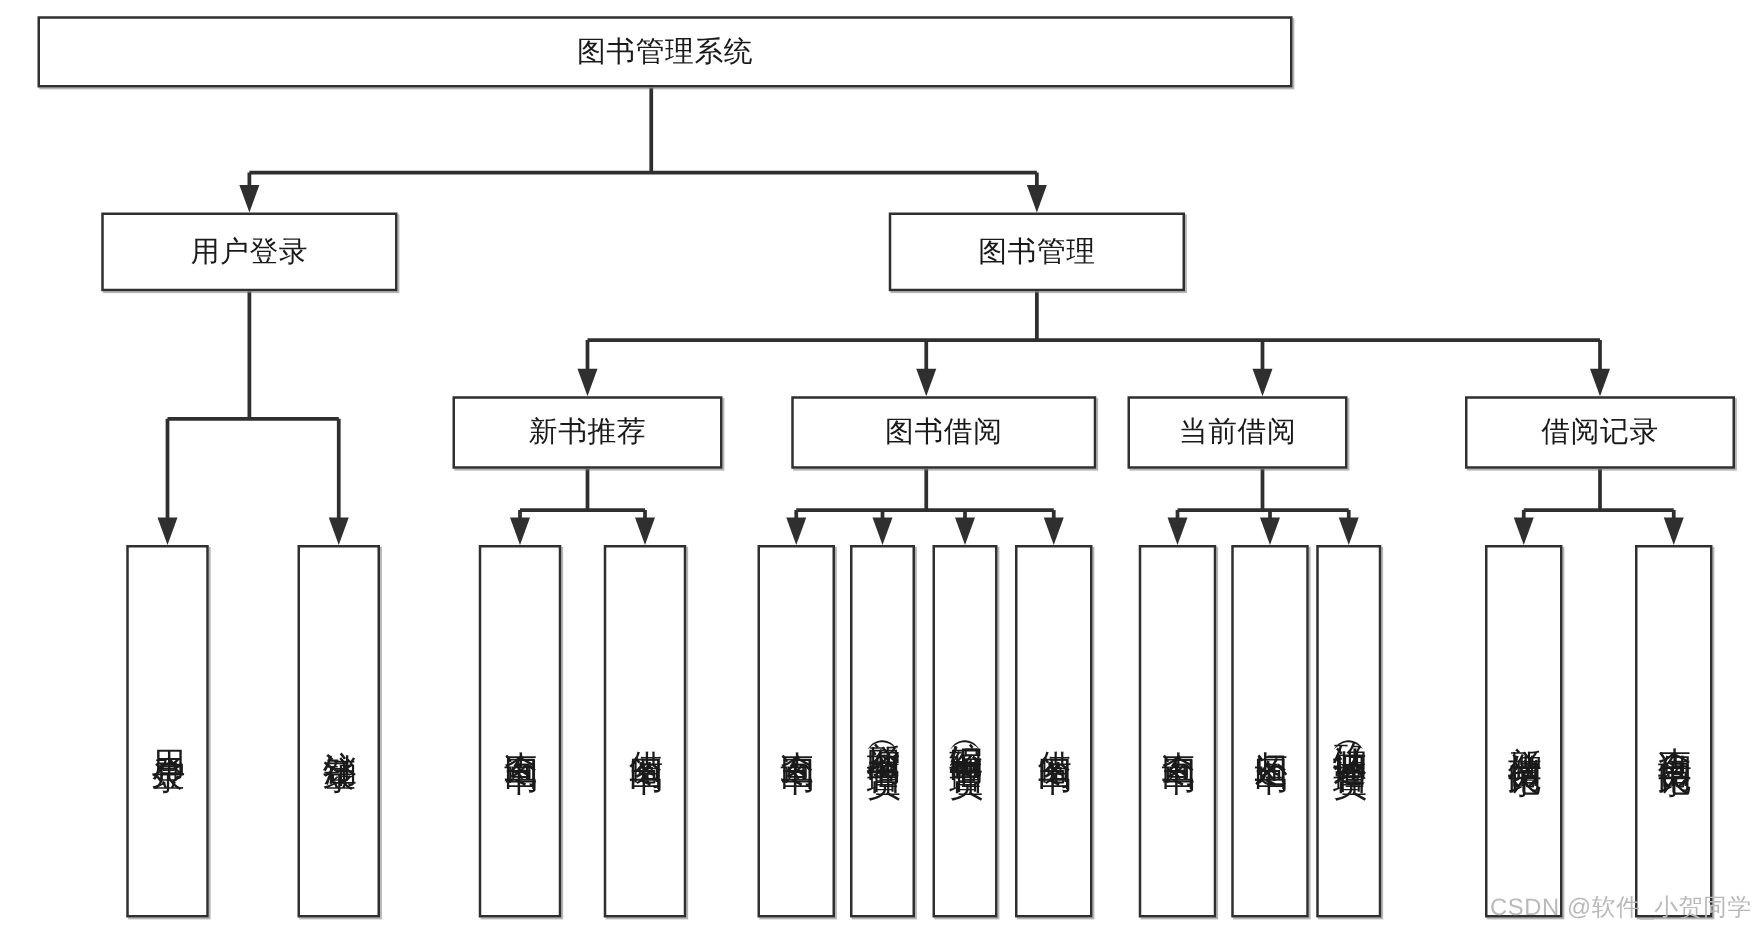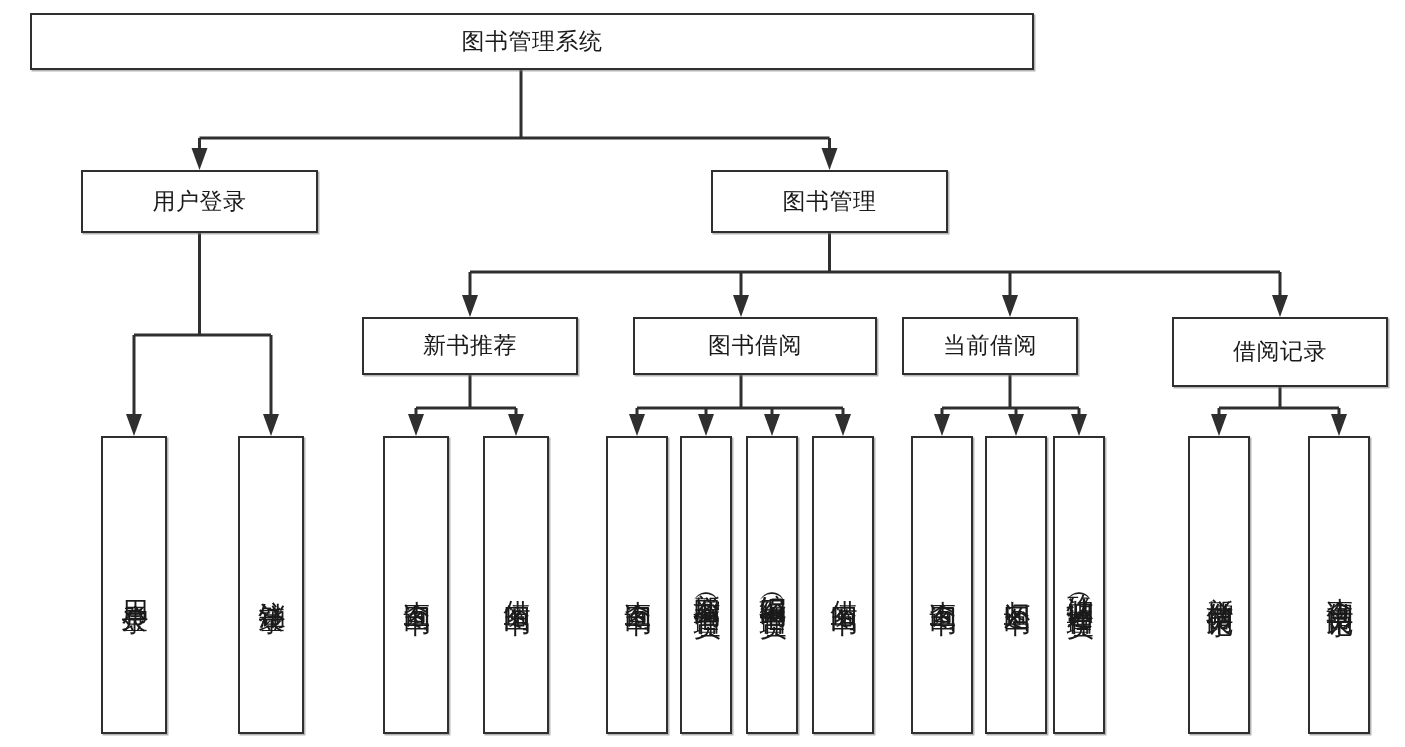--- a/index.html
+++ b/index.html
@@ -142,21 +142,21 @@
       </div>
       <div class="node horiz" style="left: 362px; top: 317px; width: 216px; height: 58px; align-items: center;">
         <span class="hlabel">新书推荐</span>
       </div>
       <div class="node horiz" style="left: 633px; top: 317px; width: 244px; height: 58px;">
         <span class="hlabel">图书借阅</span>
       </div>
       <div class="node horiz" style="left: 902px; top: 317px; width: 176px; height: 58px;">
         <span class="hlabel">当前借阅</span>
       </div>
-      <div class="node horiz" style="left: 1172px; top: 317px; width: 216px; height: 70px;">
+      <div class="node horiz" style="left: 1172px; top: 317px; width: 216px; height: 58px;">
         <span class="hlabel">借阅记录</span>
       </div>
       <div class="node vert" style="left: 101px; top: 436px; width: 66px; height: 298px;">
         <span class="vlabel">用户登录</span>
       </div>
       <div class="node vert" style="left: 238px; top: 436px; width: 66px; height: 298px;">
         <span class="vlabel">注销登录</span>
       </div>
       <div class="node vert" style="left: 383px; top: 436px; width: 66px; height: 298px;">
         <span class="vlabel">查询图书</span>
@@ -186,13 +186,14 @@
         <span class="vlabel">确认归还（管理员）</span>
       </div>
       <div class="node vert" style="left: 1188px; top: 436px; width: 62px; height: 298px;">
         <span class="vlabel">新增借阅记录</span>
       </div>
       <div class="node vert" style="left: 1308px; top: 436px; width: 62px; height: 298px;">
         <span class="vlabel">查询借阅记录</span>
       </div>
     </div>
 
+  <div class="watermark" style="left:1192px; top:713px;">CSDN @软件_小贺同学</div>
 </div>
 
 </body></html>

